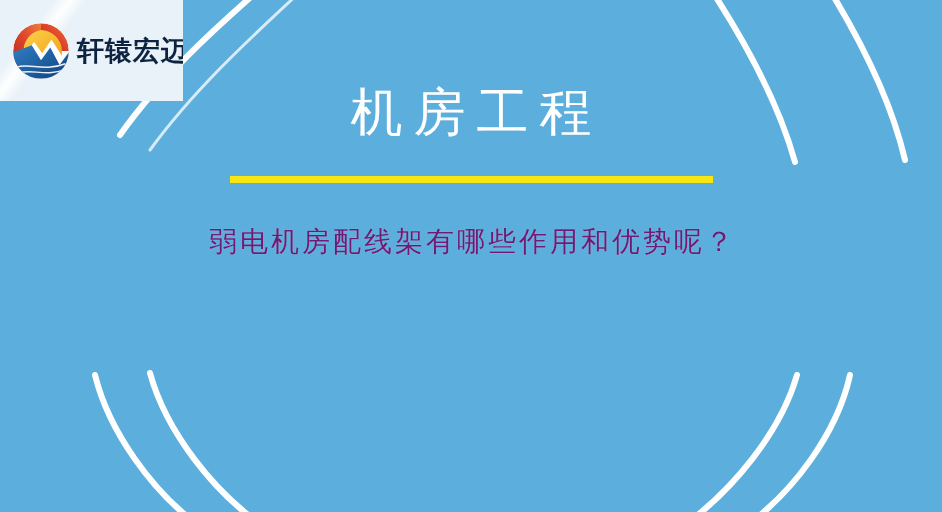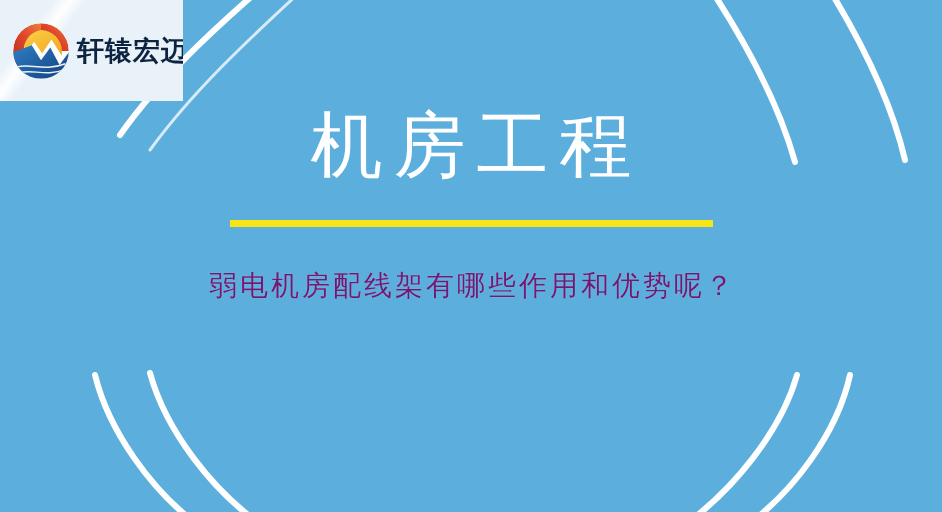--- a/index.html
+++ b/index.html
@@ -85,22 +85,22 @@
     left: 0;
     top: 0;
     width: 942px;
     height: 512px;
     display: flex;
     flex-direction: column;
     align-items: center;
     justify-content: flex-start;
   }
   #main-title {
-    margin-top: 108px;
-    font-size: 72px;
+    margin-top: 85px;
+    font-size: 52px;
     line-height: 1.05;
     font-weight: normal;
     color: #ffffff;
     letter-spacing: 11px;
     text-indent: 11px;
     white-space: nowrap;
     font-family: "DejaVu Sans", "Liberation Sans", sans-serif;
   }
   #divider {
     margin-top: 36px;

